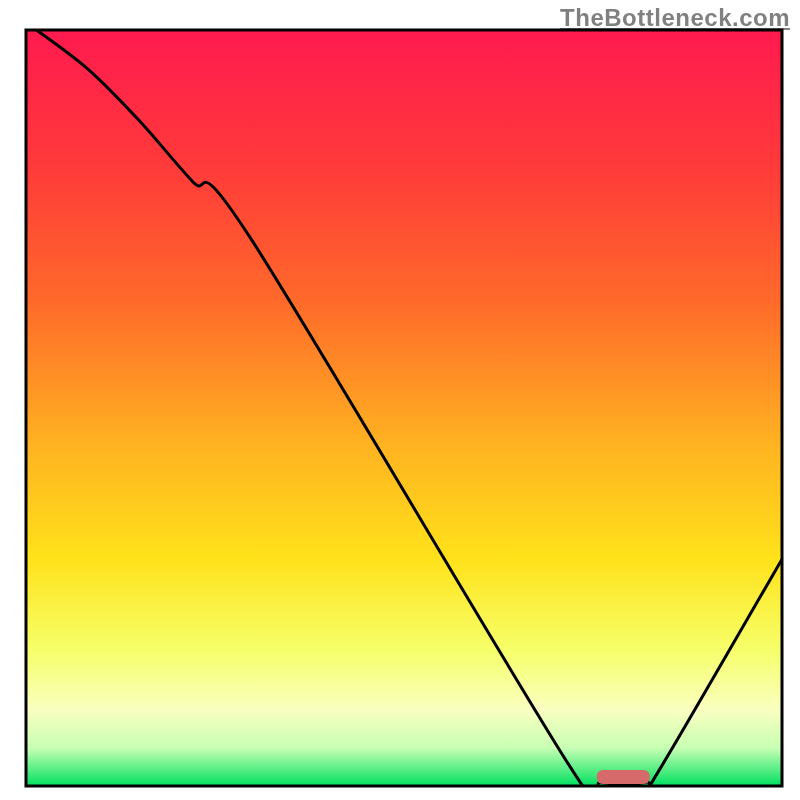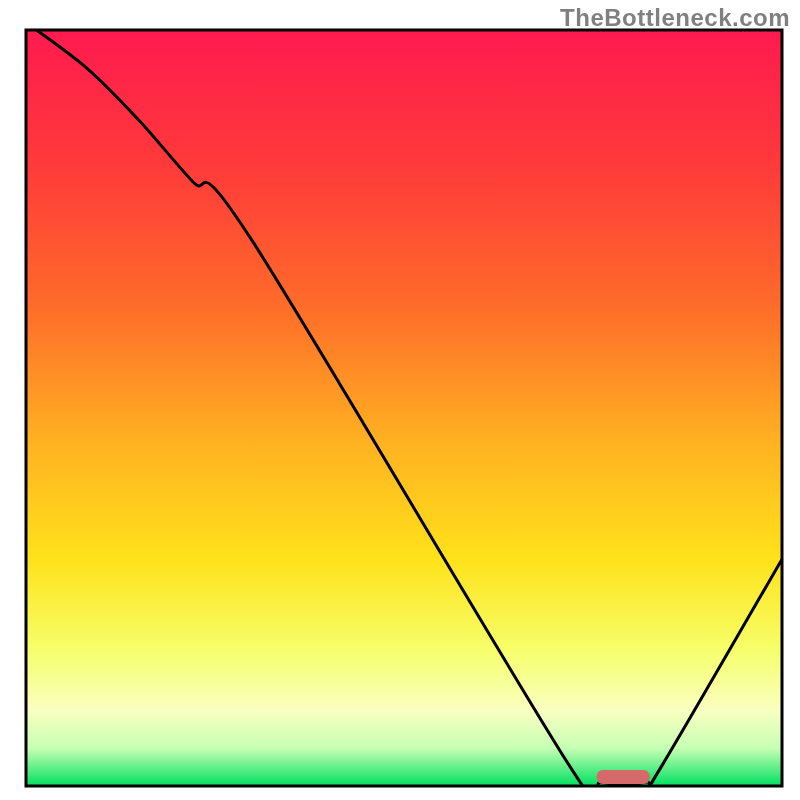--- a/index.html
+++ b/index.html
@@ -19,20 +19,21 @@
   .watermark {
     position: absolute;
     top: 4px;
     right: 10px;
     font-size: 24px;
     font-weight: bold;
     color: #808080;
     letter-spacing: 0.5px;
     pointer-events: none;
     user-select: none;
+    text-decoration: underline;
   }
   svg.plot {
     position: absolute;
     left: 0;
     top: 0;
   }
 </style>
 </head>
 <body>
 

